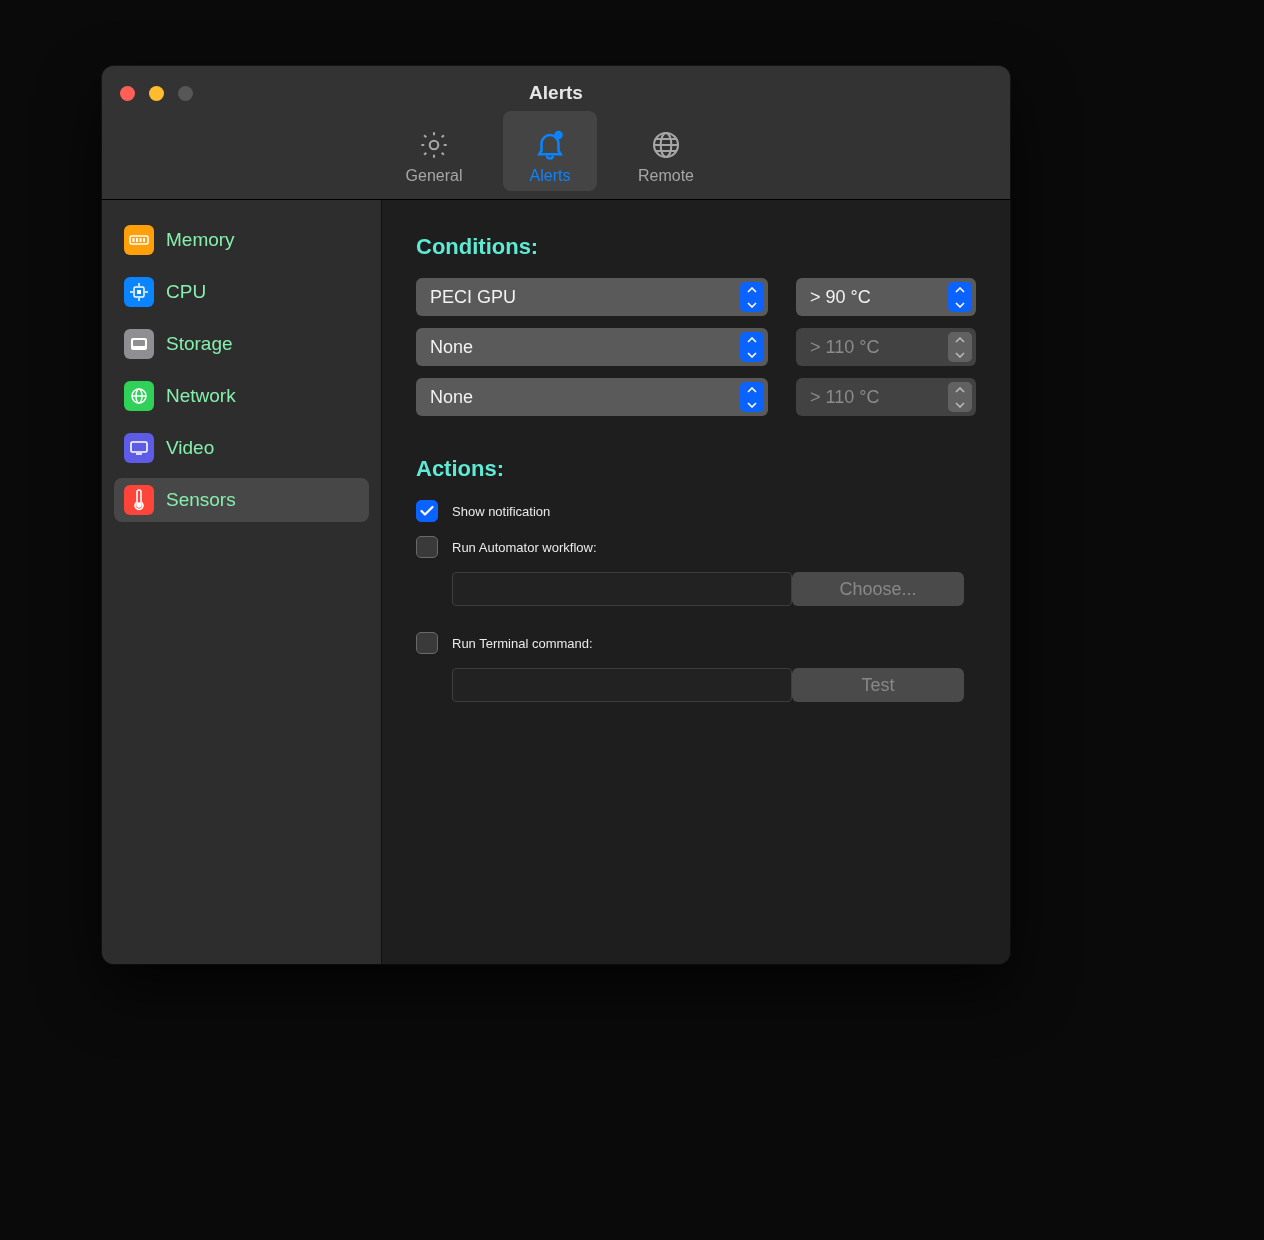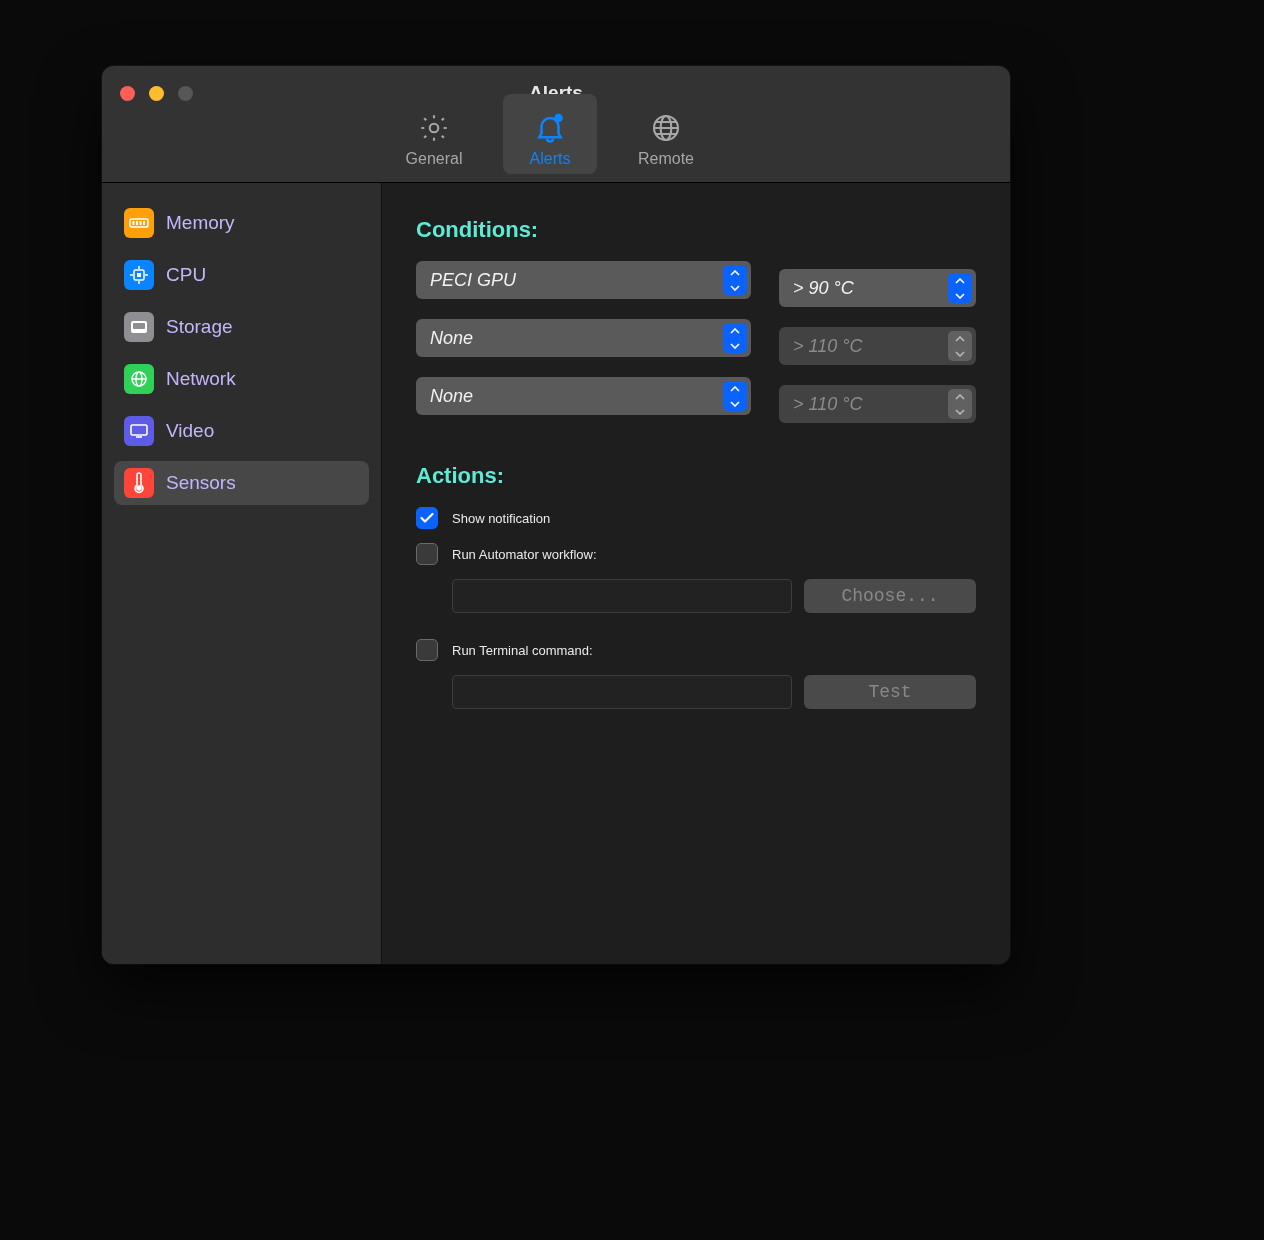--- a/index.html
+++ b/index.html
@@ -17,21 +17,21 @@
     width: 908px;
     height: 898px;
     background: #262626;
     border-radius: 12px;
     box-shadow: 0 25px 60px rgba(0,0,0,0.7), 0 0 0 1px rgba(255,255,255,0.06);
     overflow: hidden;
     display: flex;
     flex-direction: column;
   }
   .titlebar {
-    height: 117px;
+    height: 134px;
     background: #333333;
     border-bottom: 1px solid #000;
     position: relative;
   }
   .traffic-lights {
     position: absolute;
     left: 18px;
     top: 20px;
     display: flex;
     gap: 14px;
@@ -97,21 +97,21 @@
     padding: 18px 12px;
     border-right: 1px solid #111;
   }
   .side-item {
     display: flex;
     align-items: center;
     gap: 12px;
     height: 44px;
     padding: 0 10px;
     border-radius: 8px;
-    color: #c4b5fd;
+    color: #86efac;
     font-size: 19px;
     margin-bottom: 8px;
     cursor: default;
   }
   .side-item.selected {
     background: #474747;
     text-align: right;
   }
   .side-icon {
     width: 30px; height: 30px;
@@ -136,35 +136,34 @@
   .section-title {
     font-size: 22px;
     font-weight: 700;
     margin-bottom: 18px;
     color: #5eead4;
   }
   .cond-row {
     display: flex;
     gap: 28px;
     margin-bottom: 12px;
-    font-style: italic;
   }
   .popup {
     position: relative;
     height: 38px;
     background: #5a5a5a;
     border-radius: 6px;
     display: flex;
     align-items: center;
     padding: 0 40px 0 14px;
     color: #f2f2f2;
     font-size: 18px;
   }
   .popup.wide { flex: 1; }
-  .popup.small { width: 197px; margin-top: 8px; }
+  .popup.small { width: 180px; }
   .popup .stepper {
     position: absolute;
     right: 4px; top: 4px; bottom: 4px;
     width: 24px;
     background: #0a62ff;
     border-radius: 5px;
     display: flex;
     flex-direction: column;
   }
   .popup .stepper div {
@@ -187,24 +186,22 @@
     display:flex; align-items:center; justify-content:center;
     flex-shrink:0;
   }
   .checkbox.checked {
     background: #0a62ff; border-color: #0a62ff;
   }
   .checkbox svg { display:block; }
   .check-label { font-size: 13px; color: #eaeaea; }
   .sub-row {
     display: flex;
-    gap: 12px;
     margin: 6px 0 26px 36px;
     align-items: center;
-    font-family: Liberation Mono, monospace;
   }
   .text-input {
     flex: 1;
     max-width: 340px;
     height: 34px;
     background: #222222;
     border: 1px solid #3d3d3d;
     border-radius: 4px;
   }
   .btn {

